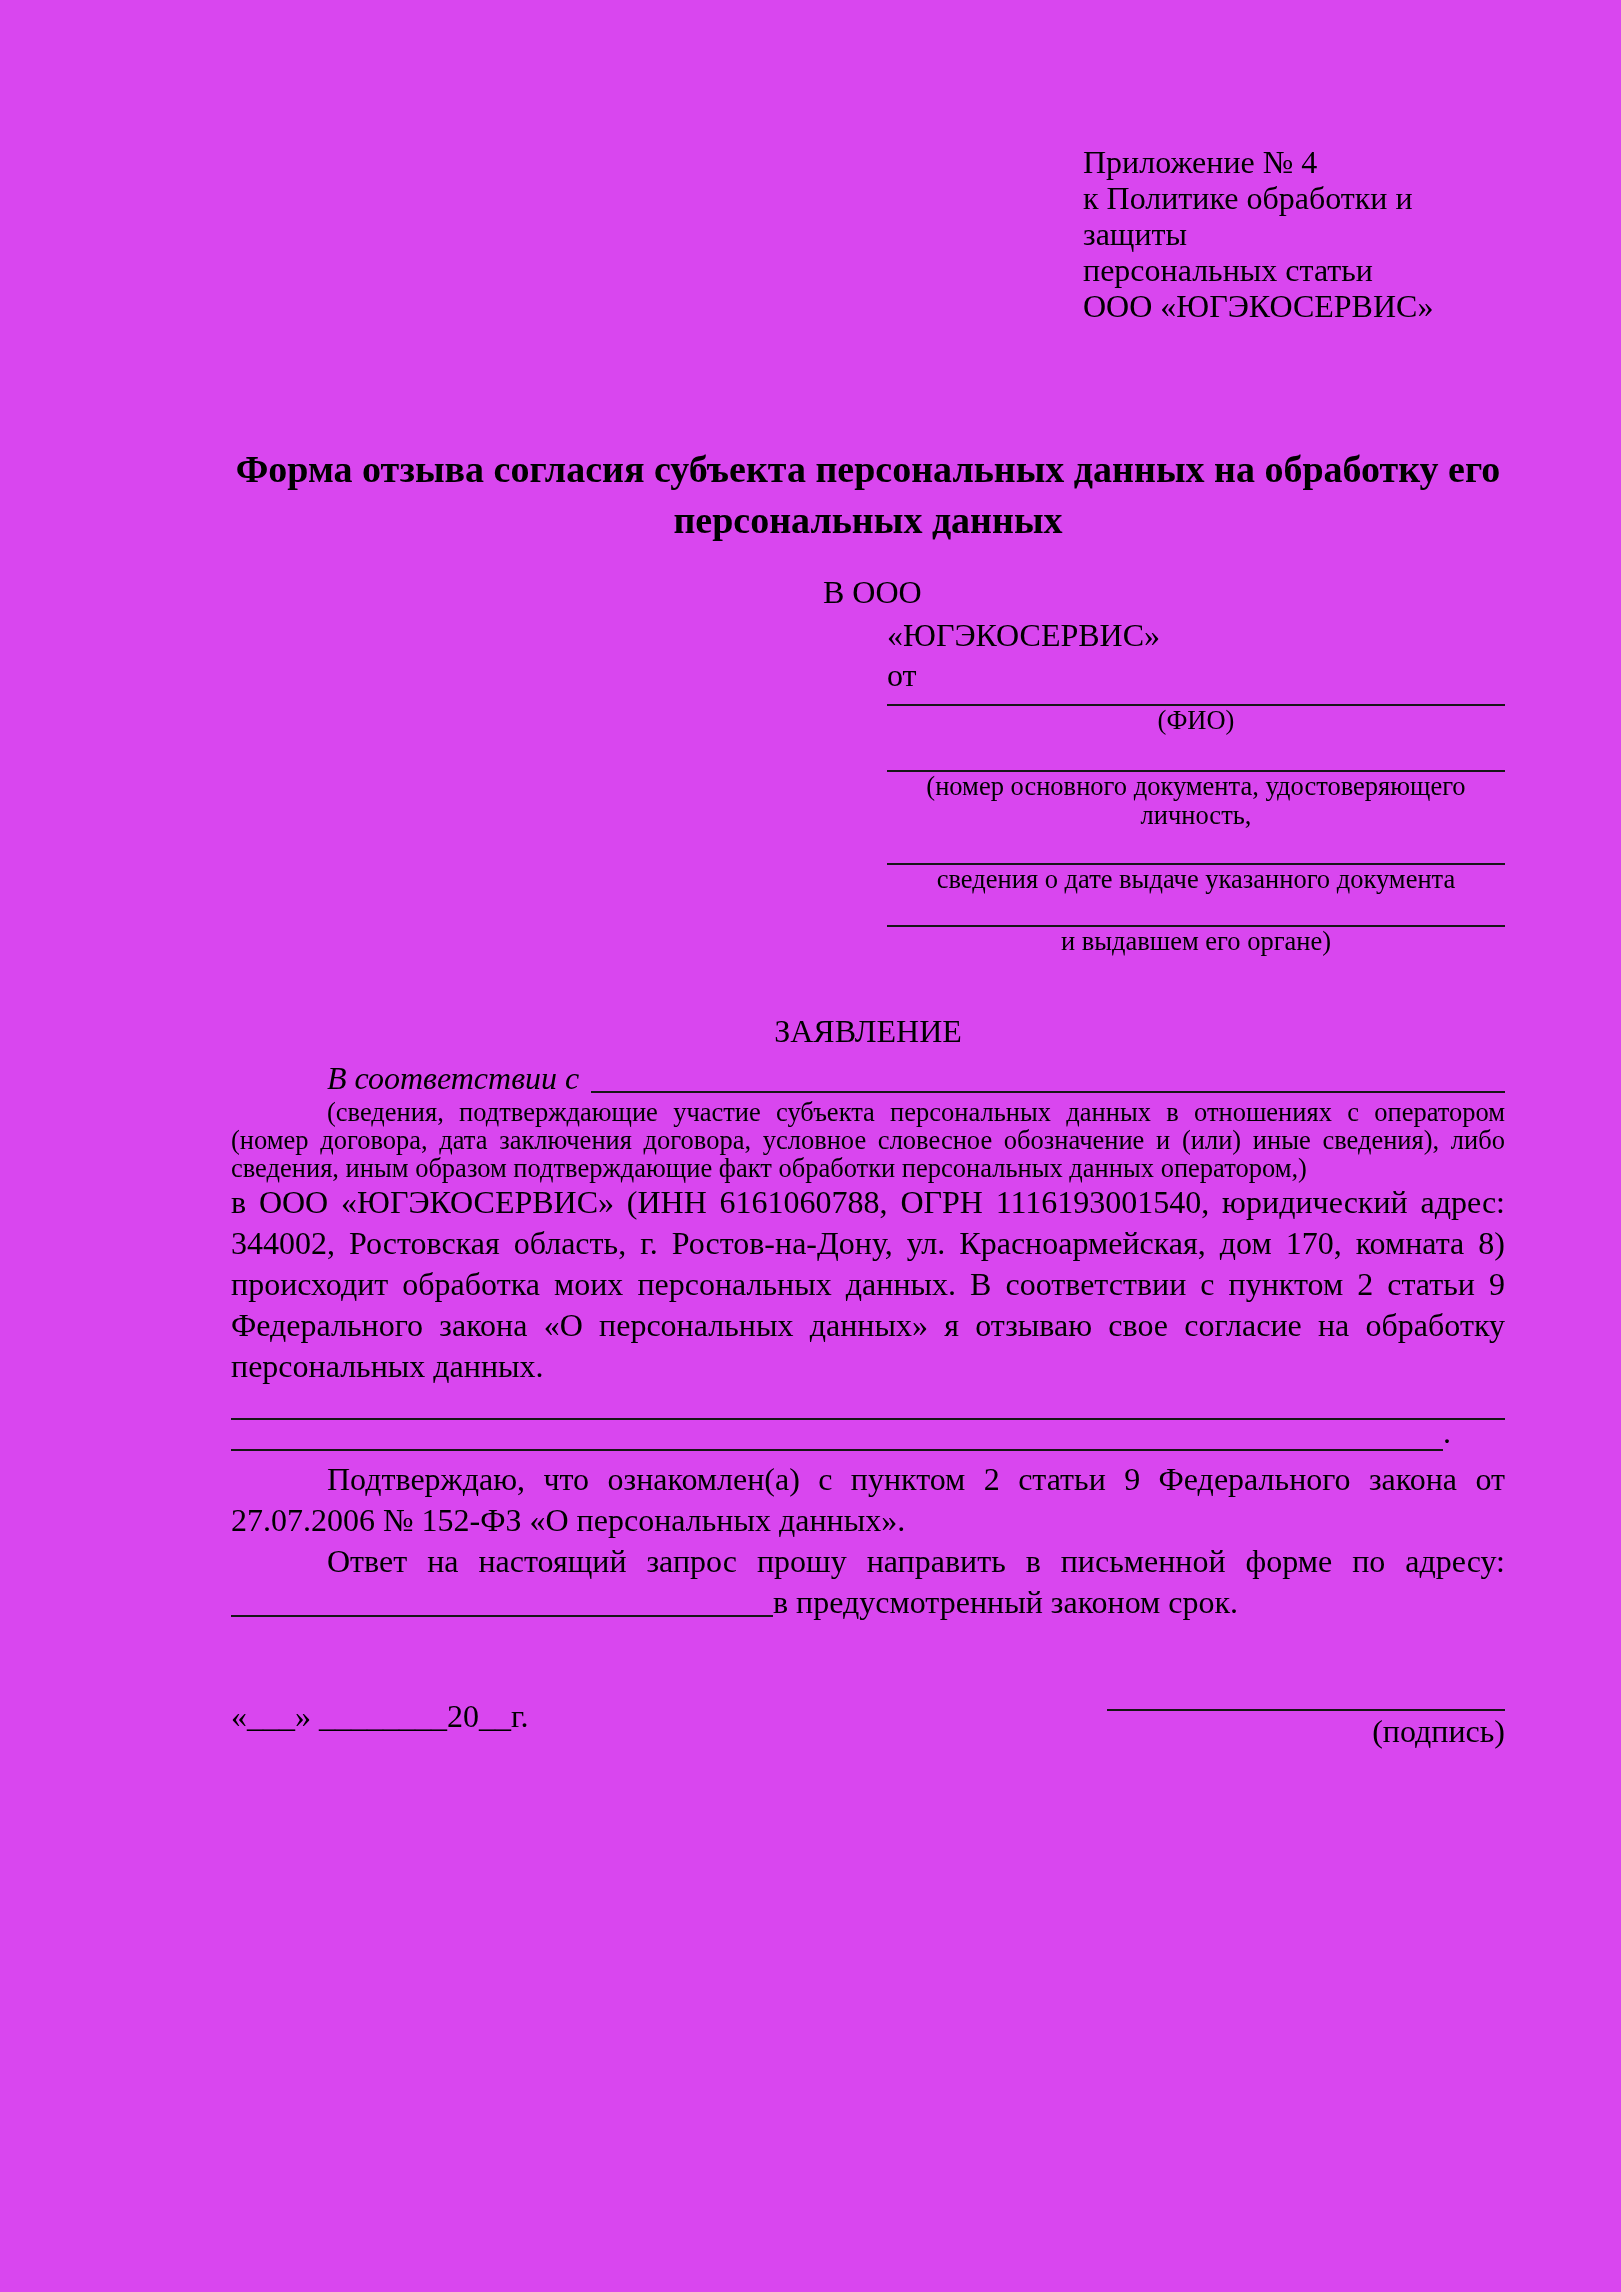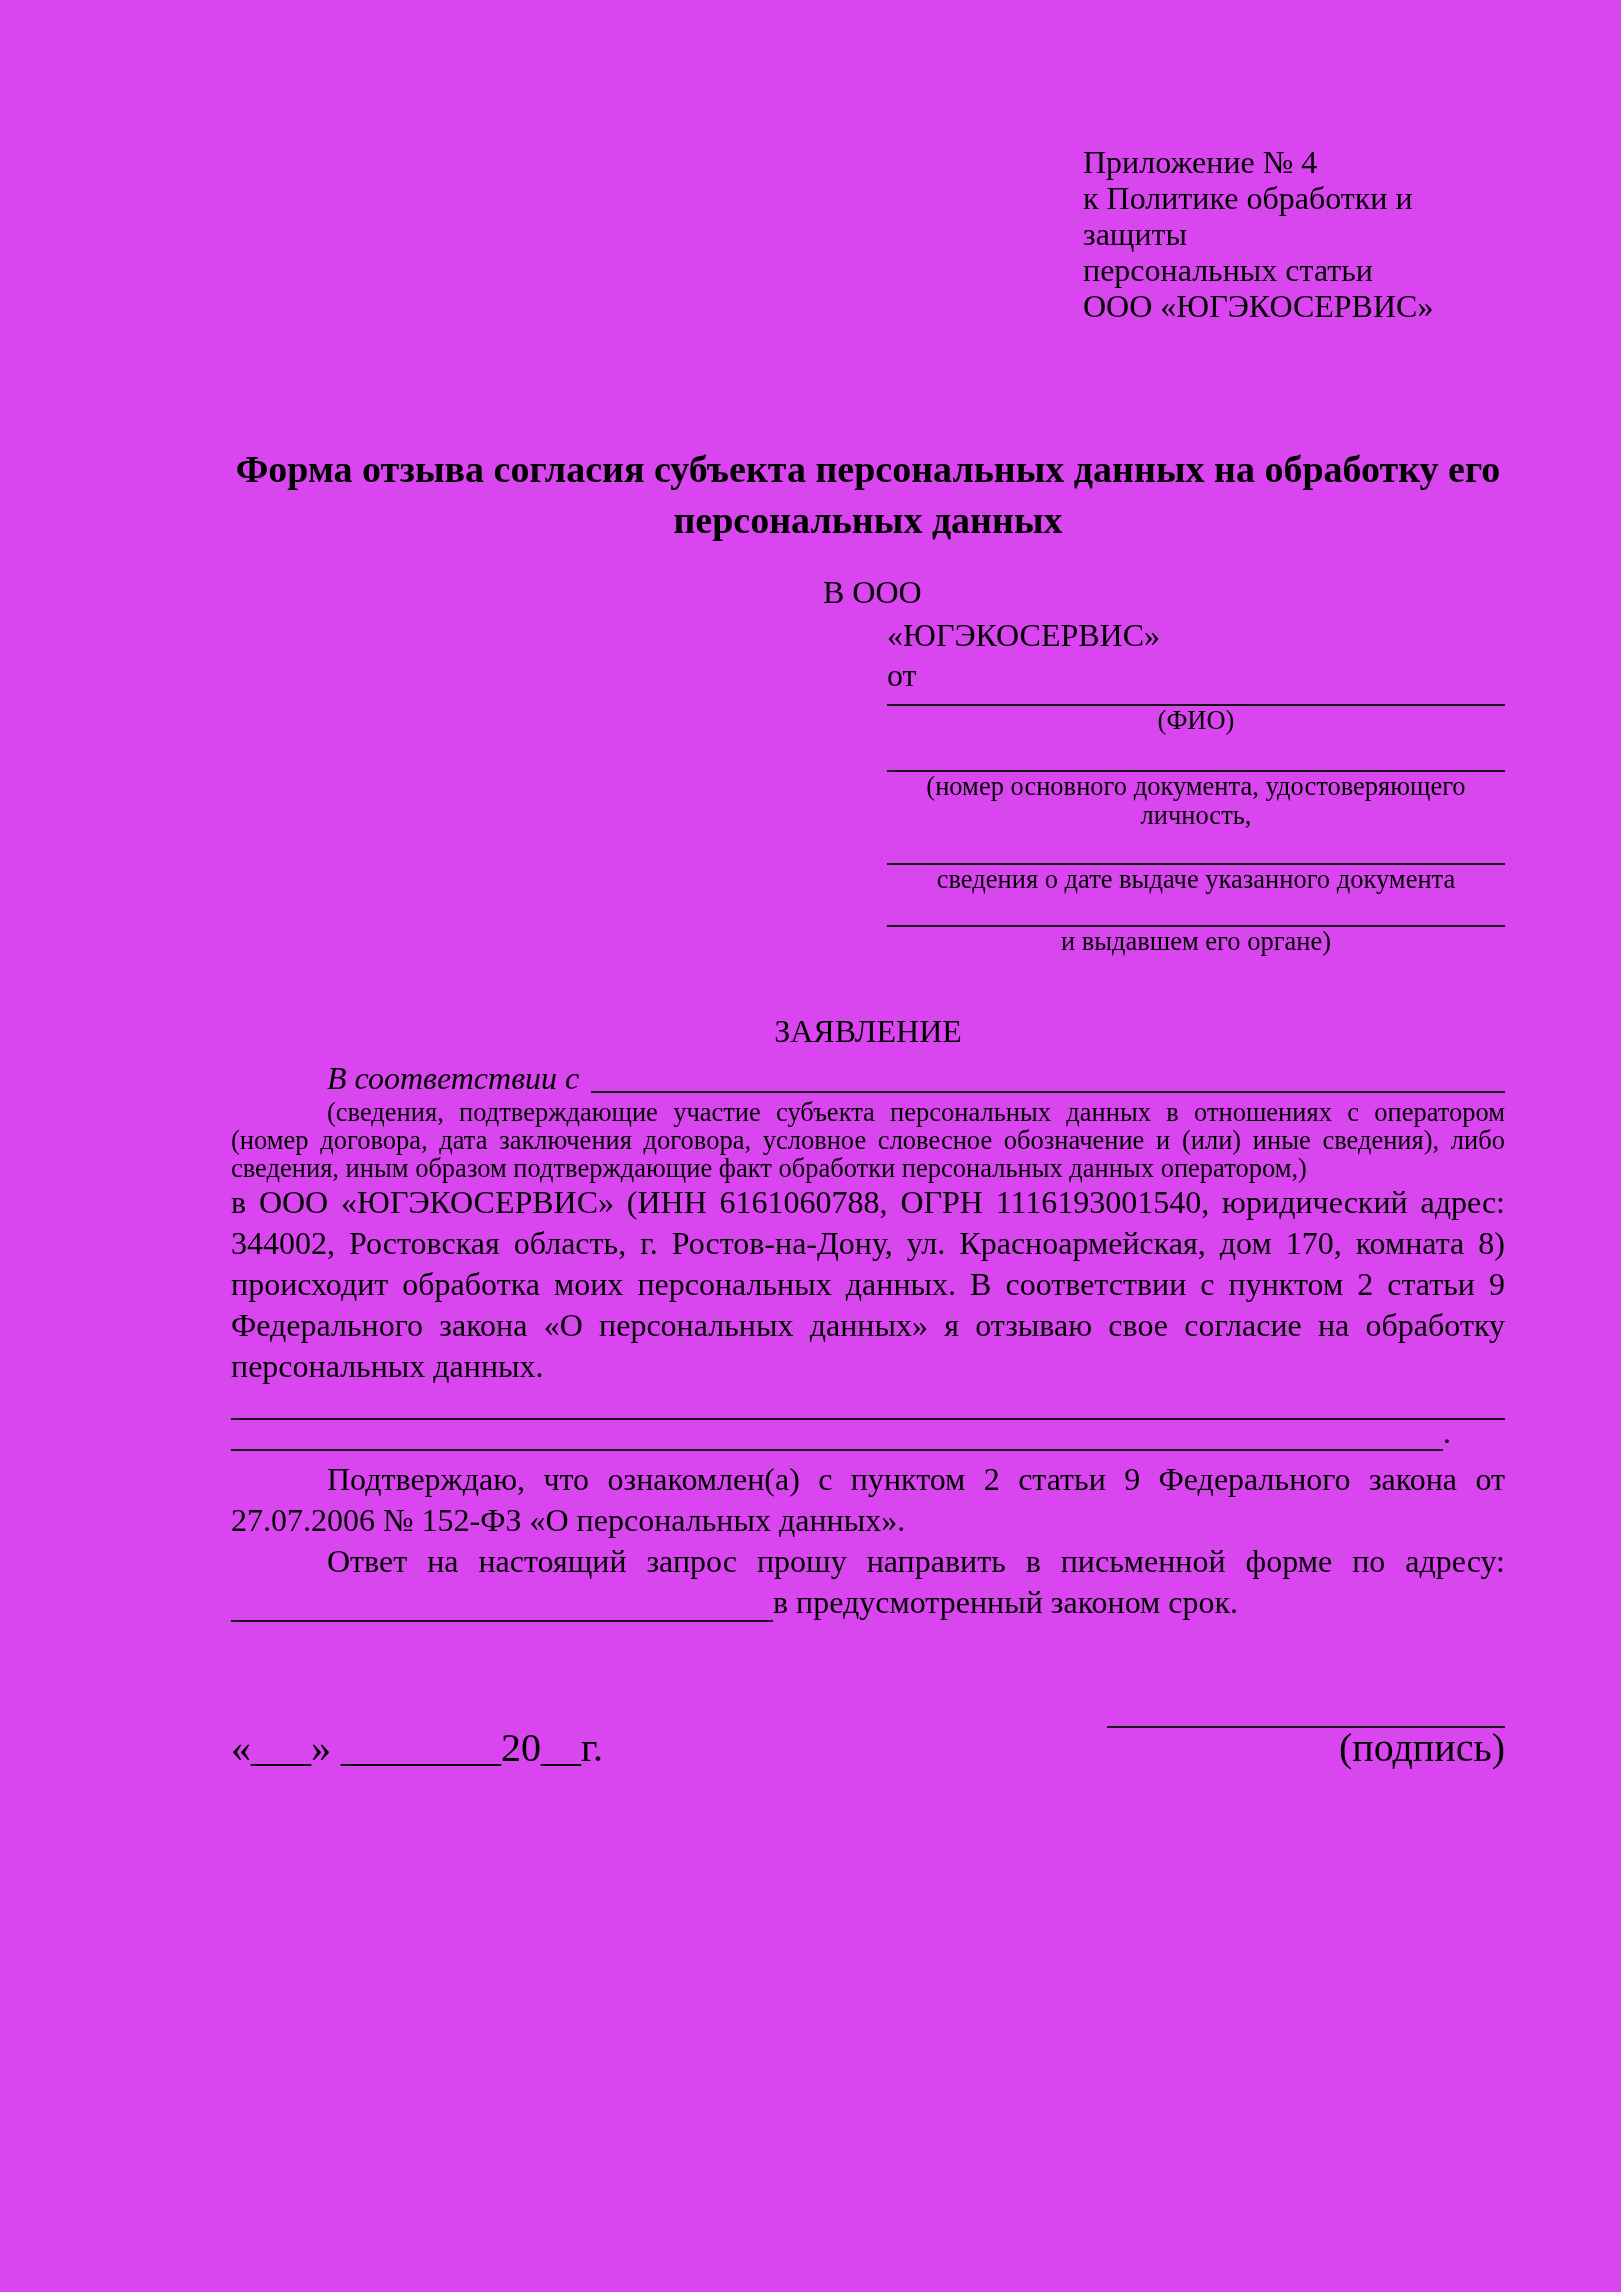--- a/index.html
+++ b/index.html
@@ -43,24 +43,24 @@
   .reason .lead{white-space:nowrap;}
   .reason .fill-line{margin-left:11.8px;}
 
   .blankA{margin-top:13.7px;height:17.6px;border-bottom:2.9px solid #161616;}
   .blankB{display:flex;align-items:flex-end;height:31px;font-size:32px;}
   .blankB .bline{width:1212px;border-bottom:2.9px solid #161616;height:27.4px;}
 
   .confirm{font-size:32px;line-height:41px;text-align:justify;text-indent:96px;margin-top:7.8px;}
 
   .reply{font-size:32px;line-height:41px;text-align:justify;text-align-last:justify;text-indent:96px;}
-  .replyline{display:flex;align-items:flex-end;font-size:32px;line-height:40px;height:40px;}
+  .replyline{display:flex;align-items:flex-start;font-size:32px;line-height:40px;height:40px;}
   .replyline .bline{width:542px;border-bottom:2.9px solid #161616;height:33px;}
 
-  .footer{margin-top:75px;display:flex;align-items:flex-end;font-size:40px;line-height:40px;}
+  .footer{margin-top:58px;display:flex;align-items:center;font-size:32px;line-height:40px;}
   .footer .sig{margin-left:auto;display:flex;align-items:flex-end;flex-direction:column;}
   .footer .sig .bline{width:398px;border-bottom:2.9px solid #161616;height:29px;}
 </style>
 </head>
 <body>
 
 <div class="page">
   <div class="content">
 
     <div class="appendix">

